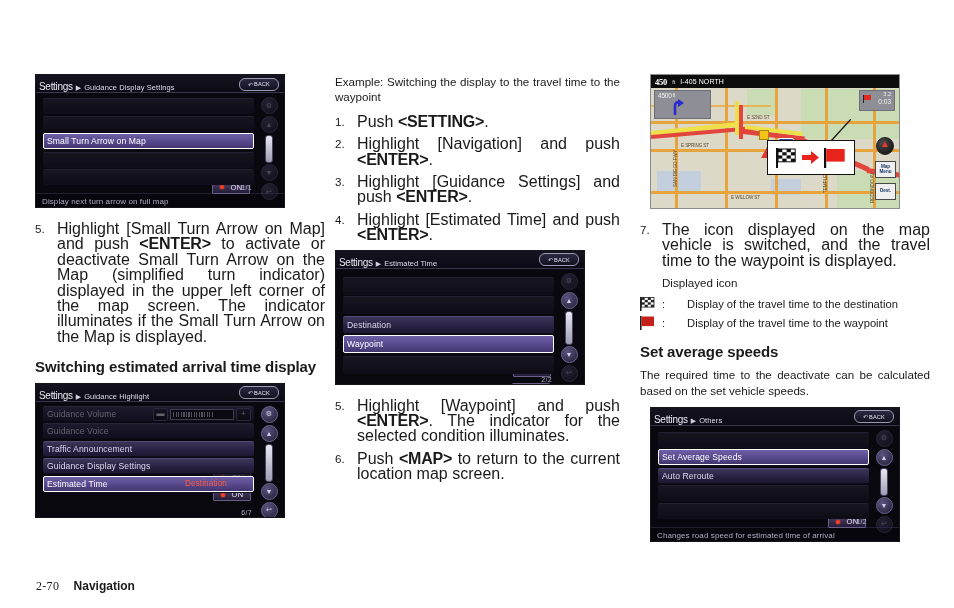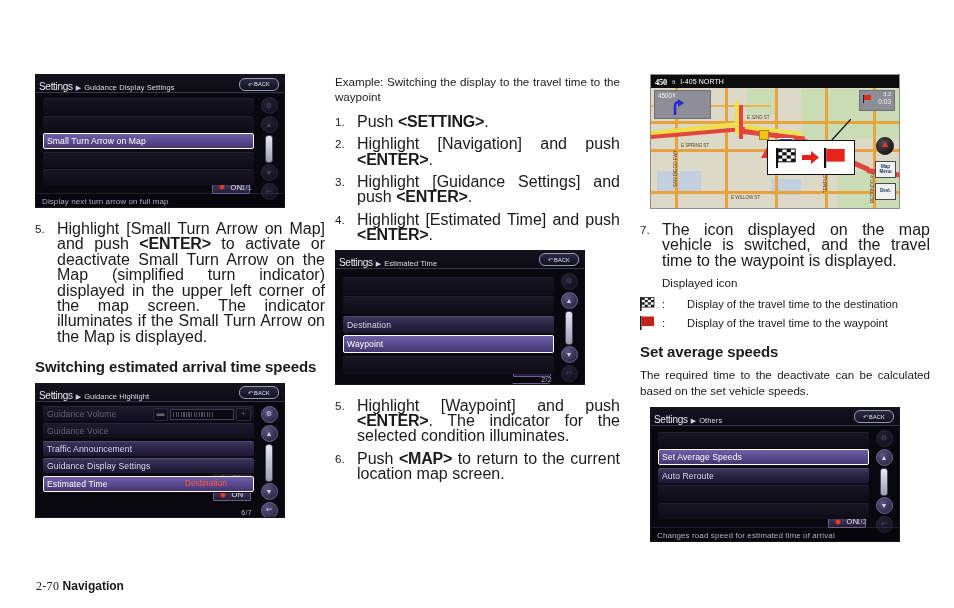--- a/index.html
+++ b/index.html
@@ -28,21 +28,21 @@
   }
   .kbd{font-weight:bold;letter-spacing:-0.2px;}
   .steps{margin:0;padding:0;list-style:none;}
   .step{display:flex;margin-bottom:7px;}
   .step-num{width:22px;flex:0 0 22px;font-size:11.6px;line-height:15.4px;}
   .step-txt{flex:1;font-size:16px;line-height:15.4px;text-align:justify;}
 
   
   .footer{position:absolute;left:36px;bottom:14px;font-size:12px;}
   .footer .pg{font-weight:normal;letter-spacing:0.3px;font-family:Liberation Serif, serif;}
-  .footer .sec{font-weight:bold;margin-left:0;}
+  .footer .sec{font-weight:bold;margin-left:11px;}
 
   
   .nav{
     position:relative;background:#07070d;
     border:1px solid #15151c;
     box-shadow:0 0 0 1px #2a2a33 inset;
     overflow:hidden;
   }
   .nav-head{
     position:relative;height:17px;
@@ -214,21 +214,21 @@
       <div class="nav-foot">
         <span>Display next turn arrow on full map</span>
       </div>
     </div>
 
     <div class="step" style="margin-top:13px;">
       <div class="step-num">5.</div>
       <div class="step-txt"><span>Highlight [Small Turn Arrow on Map] and push </span><span class="kbd">&lt;ENTER&gt;</span><span> to activate or deactivate Small Turn Arrow on the Map (simplified turn indicator) displayed in the upper left corner of the map screen. The indicator illuminates if the Small Turn Arrow on the Map is displayed.</span></div>
     </div>
 
-    <h2>Switching estimated arrival time speeds</h2>
+    <h2>Switching estimated arrival time display</h2>
 
     <div class="nav" style="width:248px;height:133px;margin-top:4px;">
       <div class="nav-head">
         <span class="nav-title">Settings</span>
         <span class="nav-arrow">▶</span>
         <span class="nav-crumb">Guidance Highlight</span>
         <div class="nav-back">
           <span class="bk-ico">↶</span>
           <span class="bk-tx">BACK</span>
         </div>

